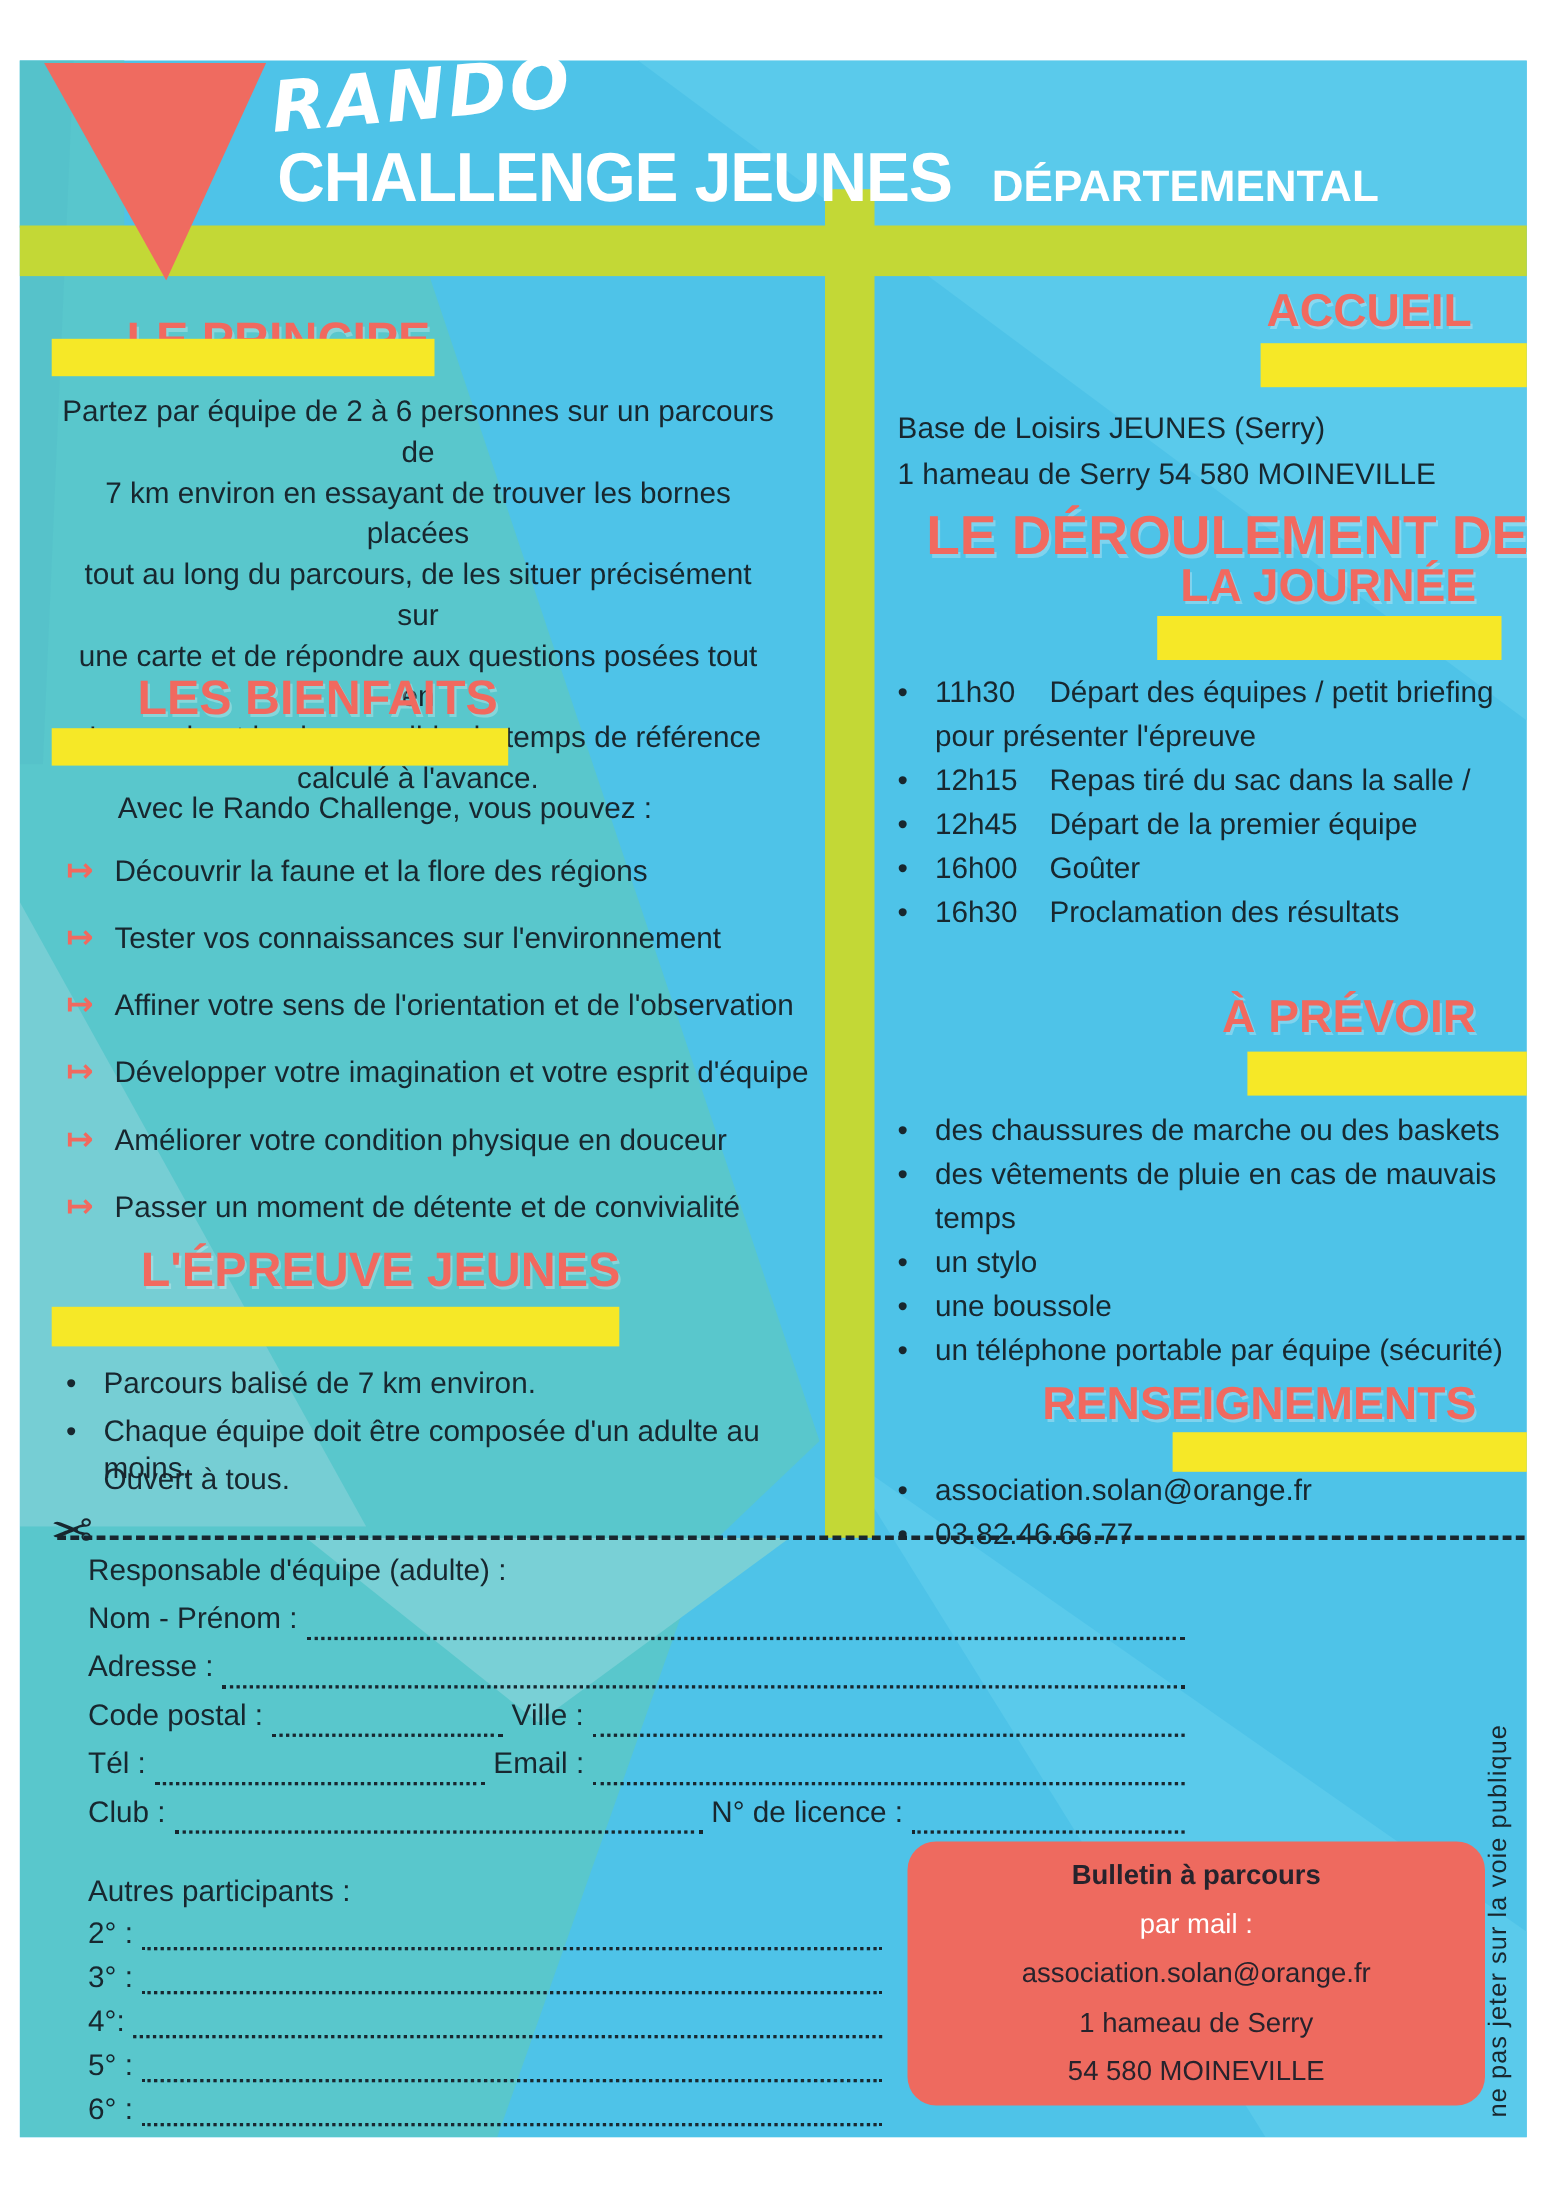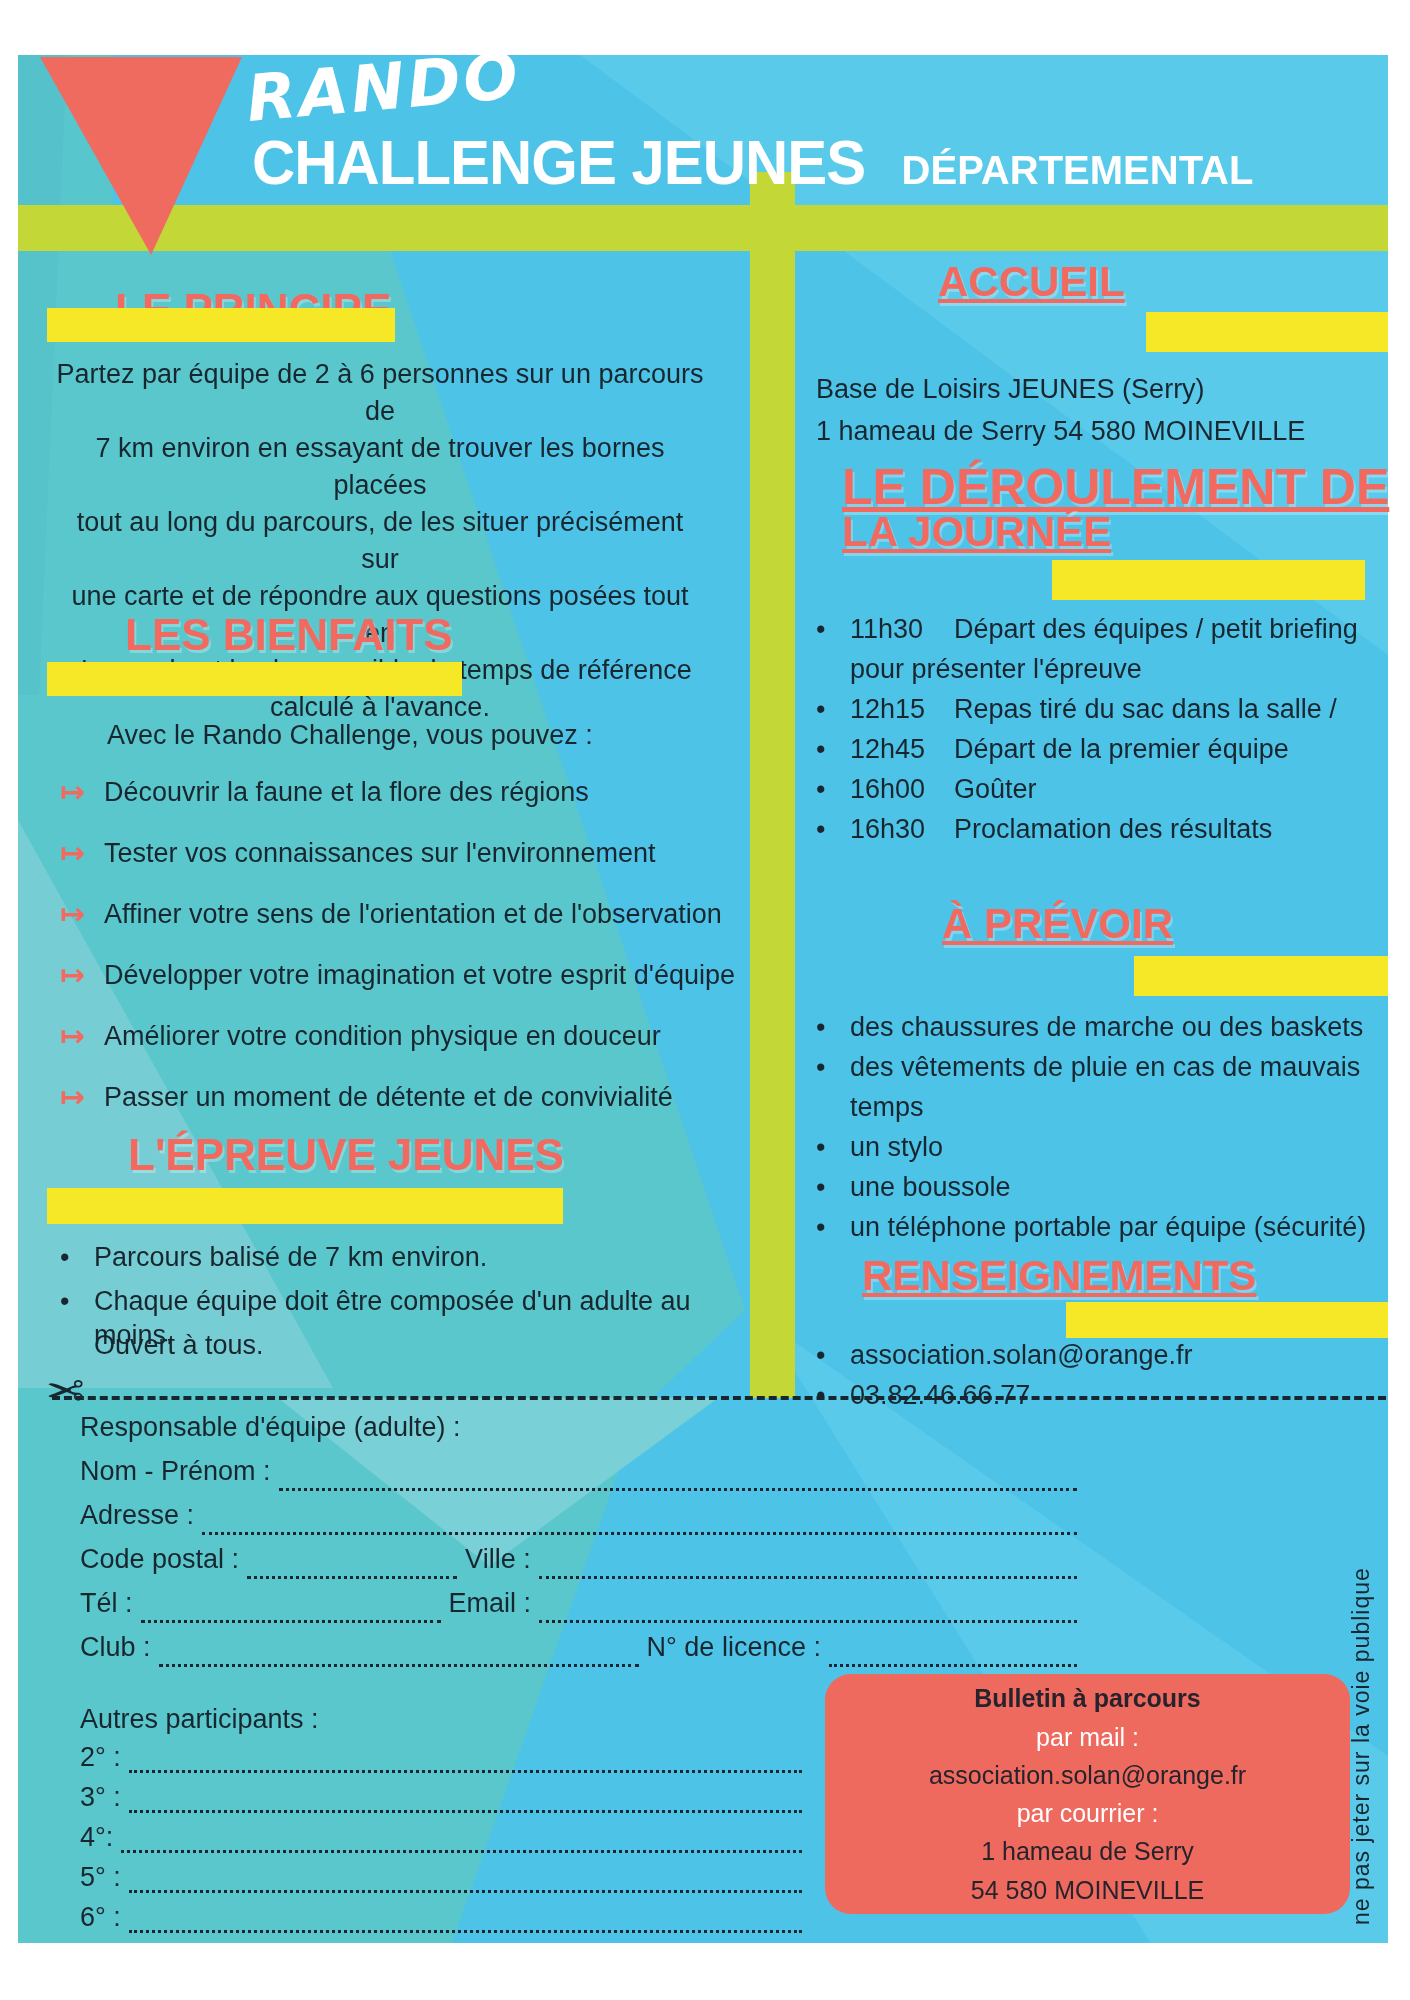--- a/index.html
+++ b/index.html
@@ -28,21 +28,21 @@
   
   .brand{left:250px;top:62px;font-size:64px;font-weight:900;font-style:italic;color:#fff;
          letter-spacing:3px;transform:rotate(-5deg);transform-origin:left bottom;
          font-family:"DejaVu Sans",sans-serif;}
   .titleline{left:252px;top:126px;width:1140px;display:flex;align-items:baseline;gap:4px;color:#fff;white-space:nowrap;}
   .title-big{font-size:63px;font-weight:900;letter-spacing:-1px;transform:scaleX(.95);transform-origin:left;}
   .title-small{font-size:40px;font-weight:900;letter-spacing:0px;}
   
   .h-coral{color:#F1695F;font-weight:900;font-size:44px;letter-spacing:0;white-space:nowrap;
            text-shadow:2px 3px 0 rgba(255,255,255,.28);}
-  .h-right{text-decoration:underline;}
+  .h-right{text-align:right;}
   .ybar{background:#F6E827;}
   
   .txt{font-size:27px;line-height:34px;}
   .para{width:650px;text-align:center;white-space:pre-line;font-size:27px;line-height:37px;}
   .row{display:flex;align-items:flex-start;}
   .arrow-icon{color:#F1695F;font-weight:700;font-size:30px;line-height:34px;width:44px;flex:0 0 44px;
               font-family:"DejaVu Sans",sans-serif;}
   .dot{width:34px;flex:0 0 34px;font-size:27px;line-height:34px;}
   .time{width:104px;flex:0 0 104px;}
   .list .row{height:40px;}
@@ -282,20 +282,19 @@
       <div class="frow">
         <span>6° :</span>
         <span class="leader grow"></span>
       </div>
     </div>
 
   <div class="abs redbox" id="bulletin-box">
       <div class="dark bold">Bulletin à parcours</div>
       <div class="white">par mail :</div>
       <div class="dark">association.solan@orange.fr</div>
-      <div class="white">par courrier :</div>
       <div class="dark">1 hameau de Serry</div>
       <div class="dark">54 580 MOINEVILLE</div>
     </div>
 
   <div class="abs vnote">ne pas jeter sur la voie publique</div>
 
 </div>
 
 </body></html>

